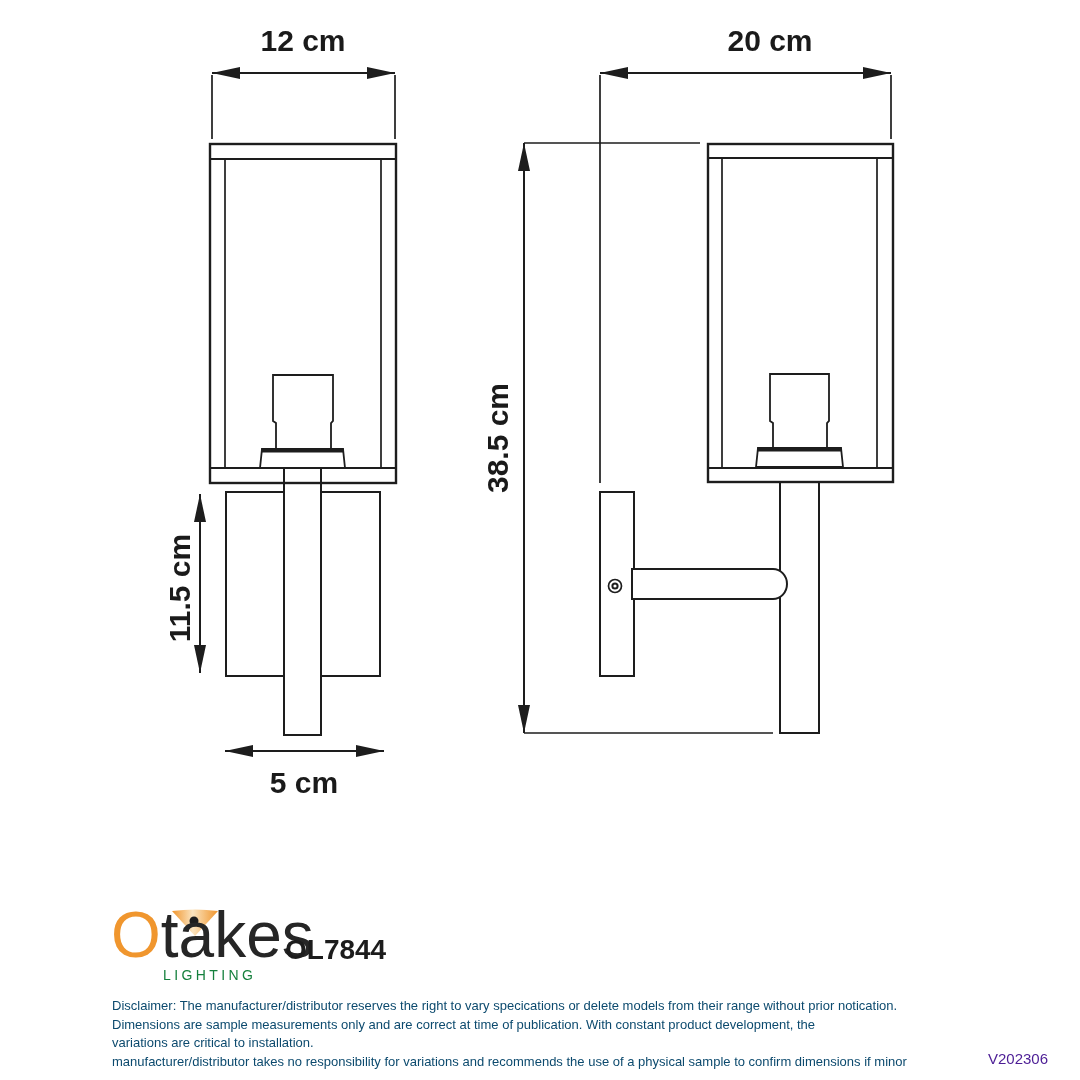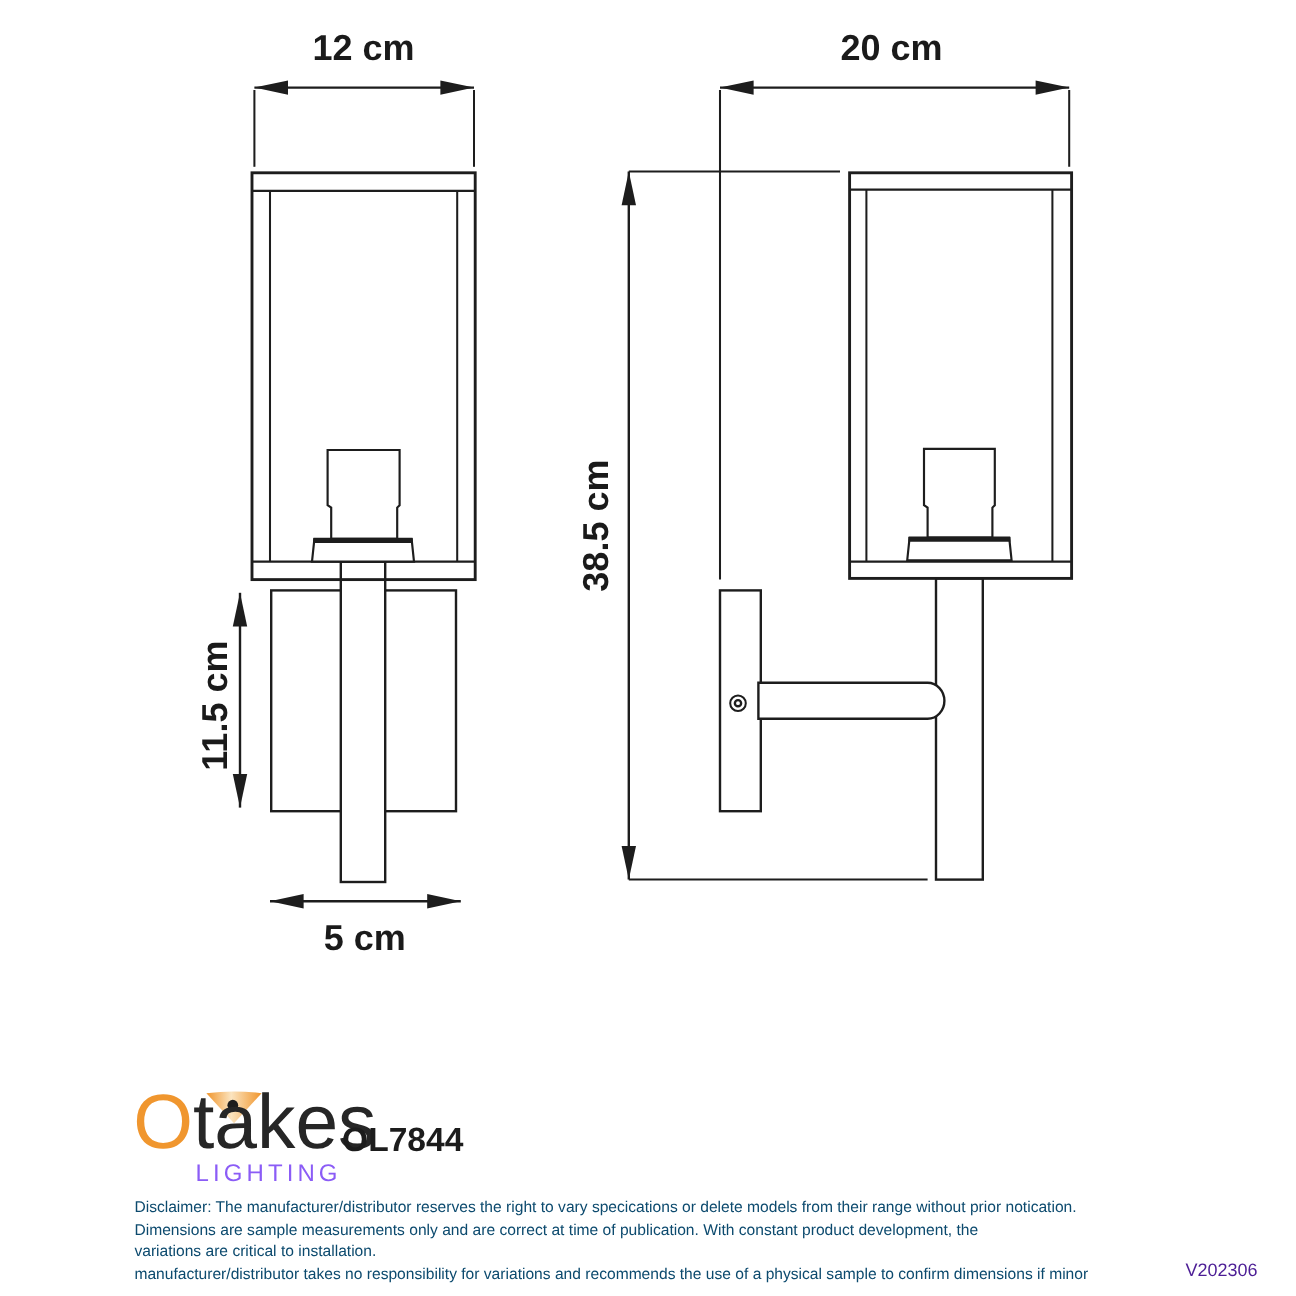--- a/index.html
+++ b/index.html
@@ -12,22 +12,22 @@
     position:absolute;transform:translate(-50%,-50%);
     font-size:30px;font-weight:bold;color:#1a1a1a;white-space:nowrap;
   }
   .dim.vert{transform:translate(-50%,-50%) rotate(-90deg);}
   .logo{position:absolute;left:111px;top:903px;width:290px;height:90px;}
   .logo-word{position:absolute;left:0;top:0;font-size:64px;line-height:64px;letter-spacing:0;}
   .logo-o{color:#F0962E;}
   .logo-rest{color:#262626;}
   .logo-shade{position:absolute;left:59px;top:6px;}
   .logo-sub{
-    position:absolute;left:52px;top:64px;font-size:20px;letter-spacing:3.4px;
-    color:#8b5cf6;white-space:nowrap;
+    position:absolute;left:52px;top:64px;font-size:14px;letter-spacing:3.4px;
+    color:#15803d;white-space:nowrap;
   }
   .model{
     position:absolute;left:285px;top:934px;font-size:28px;font-weight:bold;color:#1c1c1c;
     white-space:nowrap;
   }
   .disclaimer{
     position:absolute;left:112px;top:997px;font-size:13px;line-height:18.5px;color:#0c4a6e;
   }
   .disclaimer div{white-space:nowrap;}
   .version{
@@ -118,21 +118,21 @@
         <line x1="200" y1="494" x2="200" y2="673" stroke-width="2" marker-start="url(#ah)" marker-end="url(#ah)"></line>
       </g>
 
       <g>
         <line x1="225" y1="751" x2="384" y2="751" stroke-width="2" marker-start="url(#ah)" marker-end="url(#ah)"></line>
       </g>
     </g>
   </svg>
 
   <div class="dim" style="left:303px;top:41px">12 cm</div>
-  <div class="dim" style="left:743px;top:41px">20 cm</div>
+  <div class="dim" style="left:770px;top:41px">20 cm</div>
   <div class="dim vert" style="left:498px;top:438px">38.5 cm</div>
   <div class="dim vert" style="left:180px;top:588px">11.5 cm</div>
   <div class="dim" style="left:304px;top:783px">5 cm</div>
 
   <div class="logo">
     <svg class="logo-shade" width="50" height="36" viewBox="0 0 50 36">
       <defs>
         <linearGradient id="shadeGrad" x1="0" y1="0" x2="1" y2="0">
           <stop offset="0" stop-color="#F0952C"></stop>
           <stop offset="0.45" stop-color="#FBE4BF"></stop>

